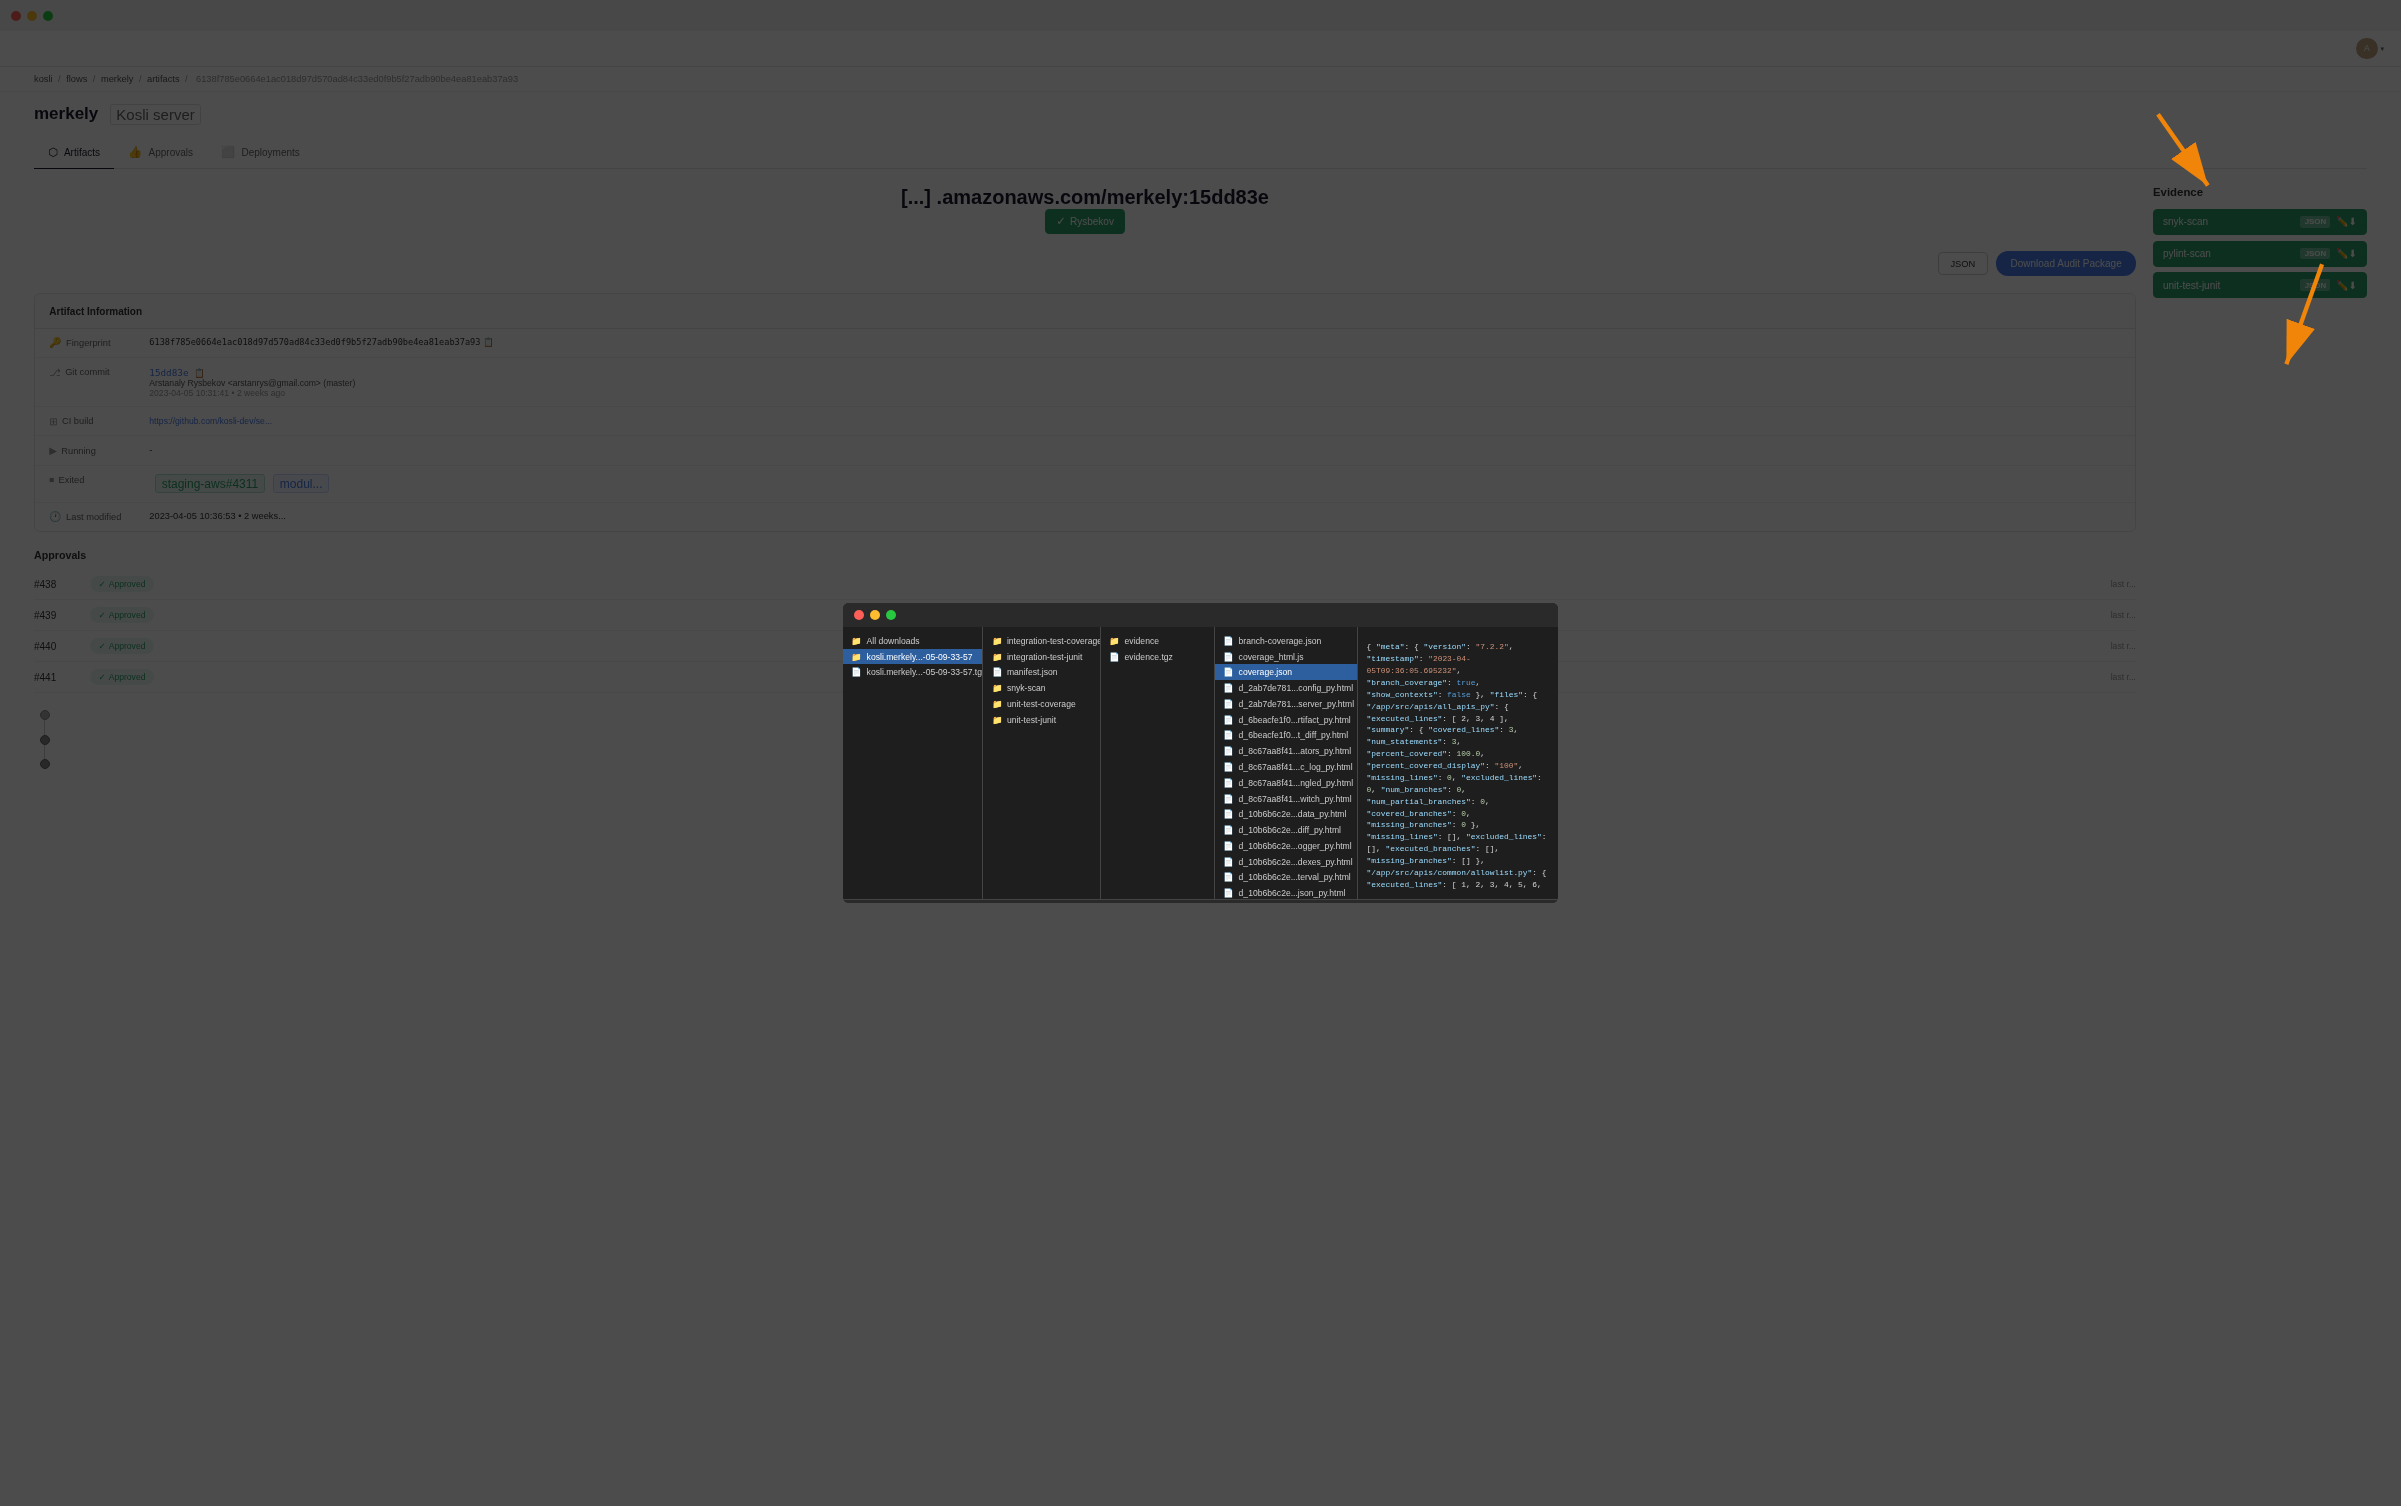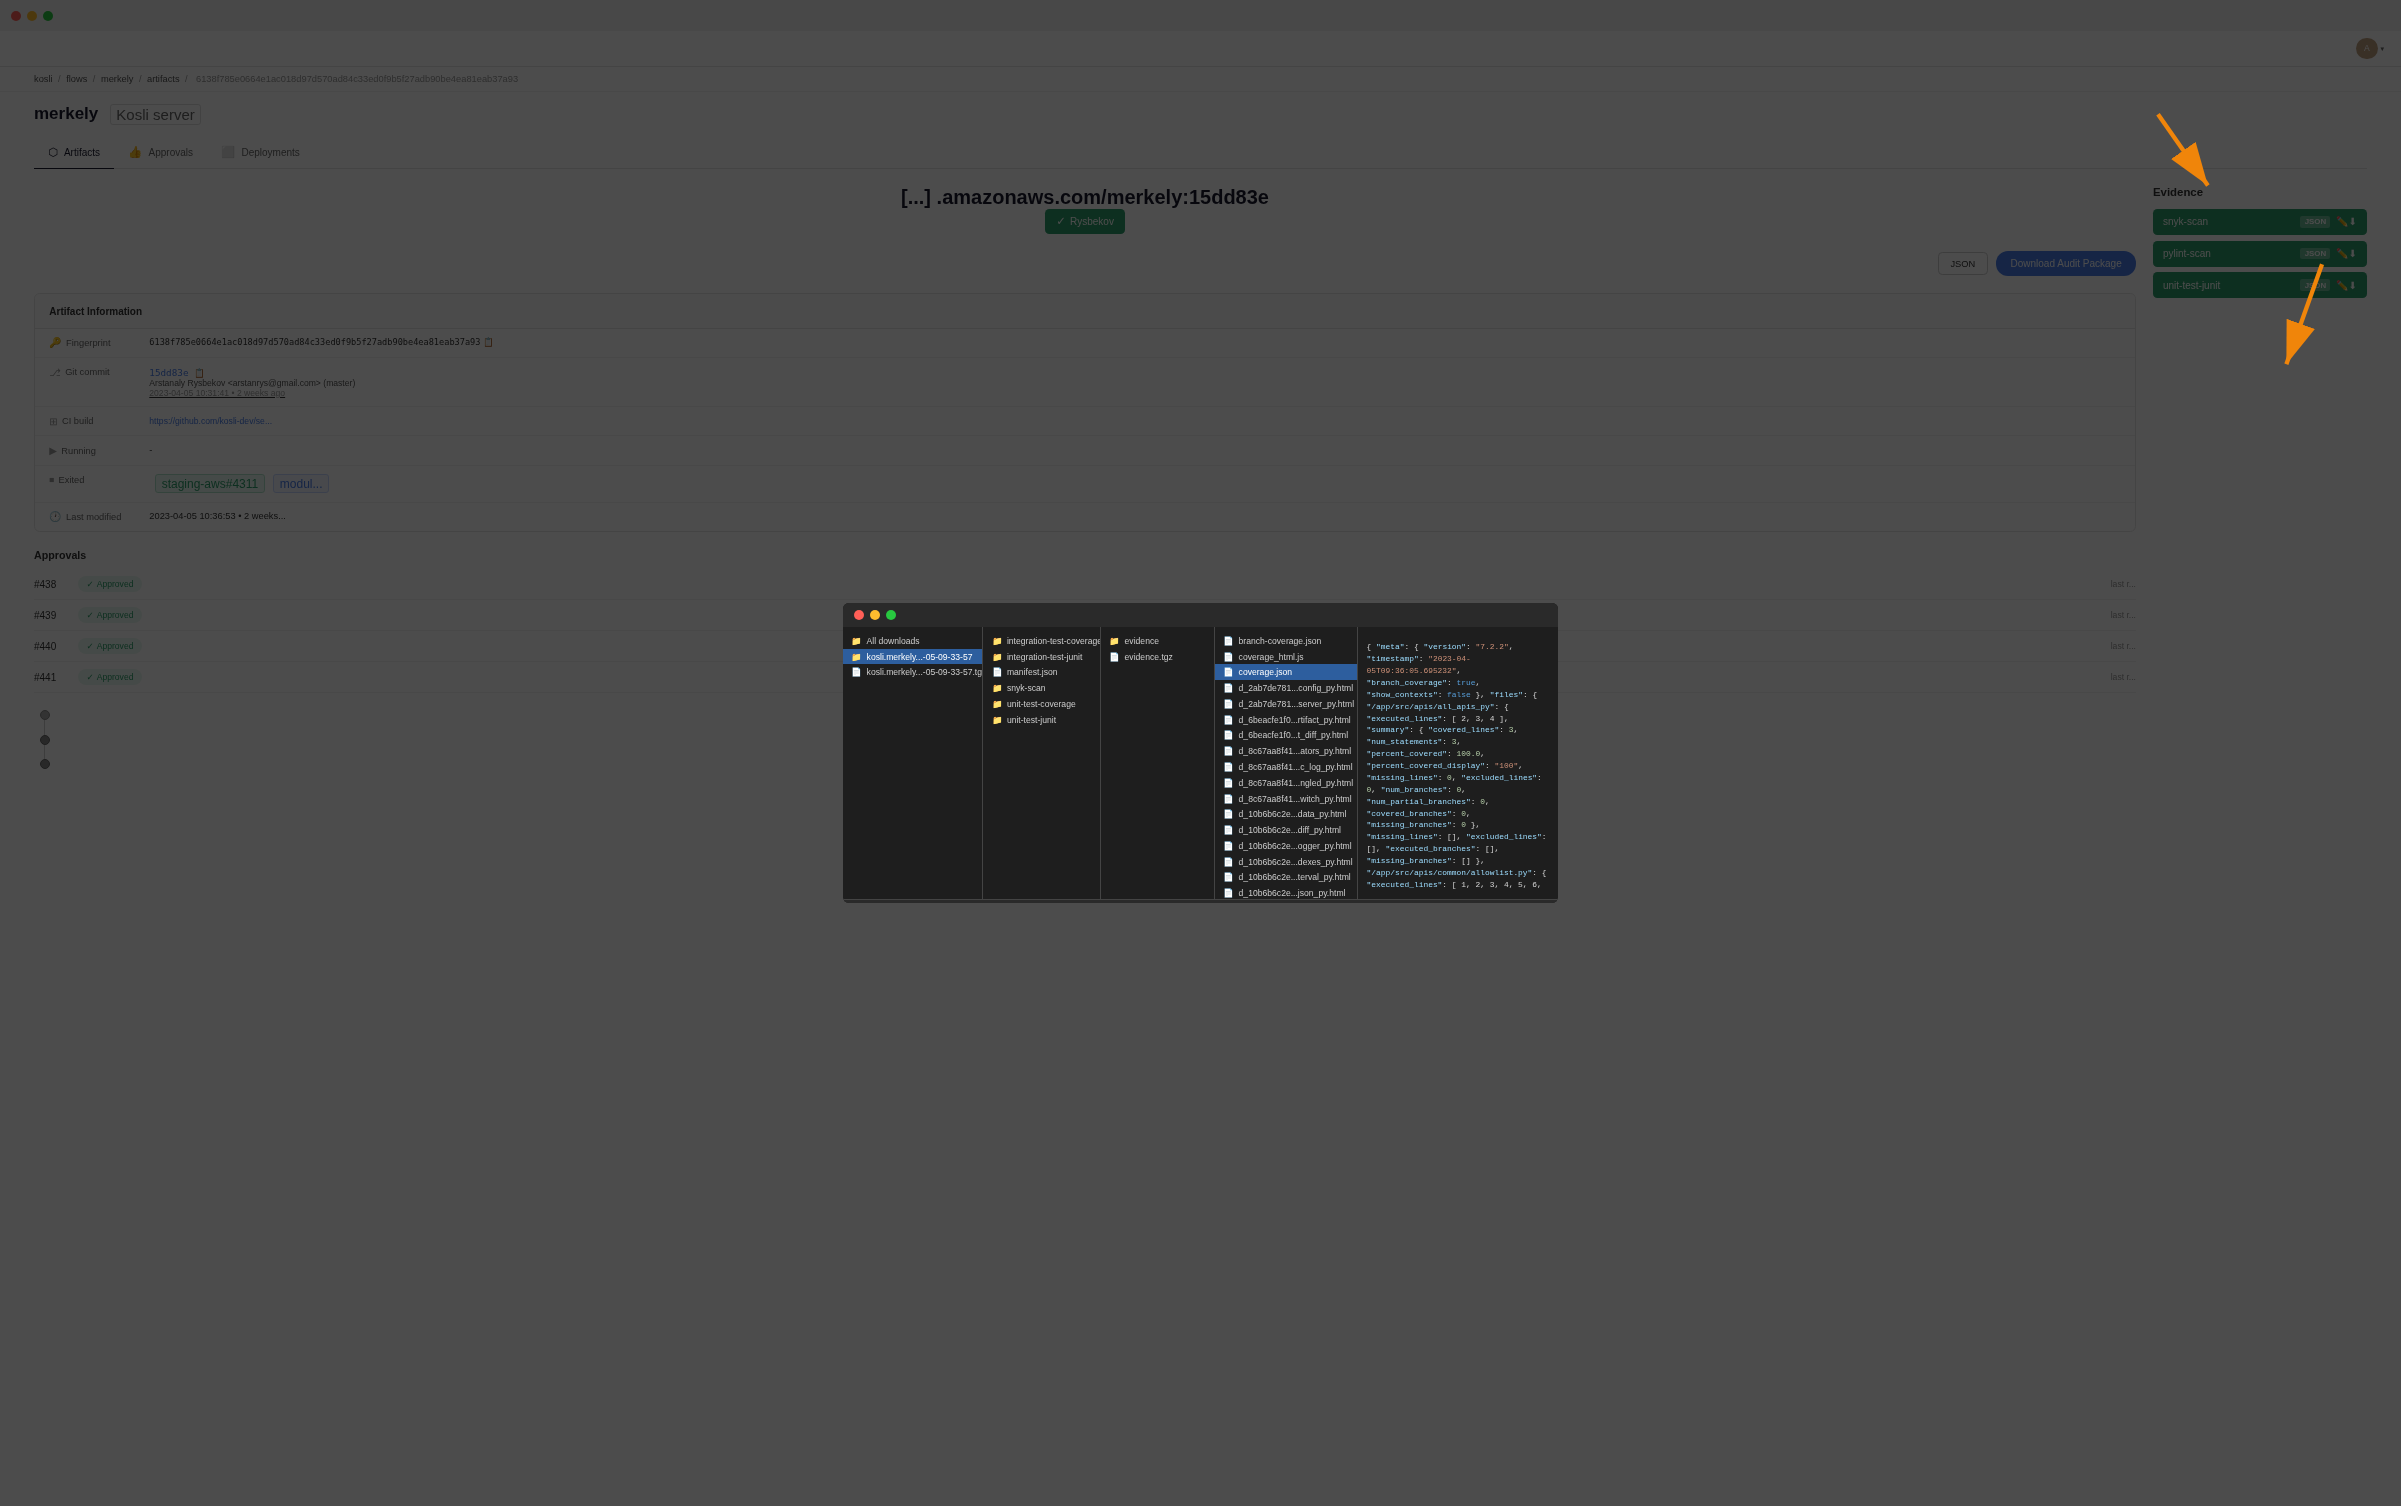--- a/index.html
+++ b/index.html
@@ -63,21 +63,21 @@
     .info-value .commit-msg { color: #666; font-size: 8.6px; margin-top: 1.4px; }
     .info-value .commit-author { font-size: 8.6px; color: #555; }
     .info-value a { color: #4a7de8; text-decoration: none; }
 
     .tag-badge { display: inline-block; background: #f0f4ff; color: #4a7de8; border: 0.7px solid #c5d5ff; padding: 1.4px 5.7px; border-radius: 2.9px; font-size: 12px; margin-left: 5.7px; }
     .tag-badge.green { background: #e8f8f0; color: #2d9e6b; border-color: #b0e0c8; }
 
     
     .approvals-section { margin-top: 5.7px; }
     .approvals-title { font-size: 10.7px; font-weight: 600; margin-bottom: 8.6px; }
-    .approval-row { display: flex; align-items: center; gap: 8px; padding: 7.1px 0; border-bottom: 0.7px solid #f0f0f0; }
+    .approval-row { display: flex; align-items: center; gap: 20px; padding: 7.1px 0; border-bottom: 0.7px solid #f0f0f0; }
     .approval-id { font-weight: 500; color: #333; min-width: 36px; }
     .approval-badge { display: flex; align-items: center; gap: 2.9px; background: #e8f8f0; color: #2d9e6b; padding: 2.9px 8.6px; border-radius: 8.6px; font-size: 8.6px; font-weight: 500; }
     .approval-time { color: #999; font-size: 8.6px; margin-left: auto; }
 
     
     .right-panel { width: 214px; min-width: 214px; }
     .evidence-title { font-size: 11.4px; font-weight: 600; margin-bottom: 11.4px; }
     .evidence-item { display: flex; align-items: center; background: #2d9e6b; color: #fff; padding: 7.1px 10px; border-radius: 4.3px; margin-bottom: 5.7px; }
     .evidence-name { flex: 1; font-size: 10px; font-weight: 500; }
     .evidence-json-badge { background: rgba(255,255,255,0.3); padding: 1.4px 4.3px; border-radius: 2.1px; font-size: 7.9px; font-weight: 600; }
@@ -201,21 +201,21 @@
         <div class="info-label">
           <span class="info-label-icon">⎇</span>
           <span>Git commit</span>
         </div>
         <div class="info-value">
           <div>
             <a href="#" class="commit-id" style="color:#4a7de8;font-family:monospace;">15dd83e</a>
             <span class="copy-icon" style="margin-left:2.9px;">📋</span>
           </div>
           <div class="commit-author">Arstanaly Rysbekov &lt;arstanrys@gmail.com&gt; (master)</div>
-          <div style="display:flex;align-items:center;gap:5.7px;text-decoration:underline;">
+          <div style="display:flex;align-items:center;gap:5.7px;">
             <span style="color:#999;font-size:8.6px;">2023-04-05 10:31:41 • 2 weeks ago</span>
           </div>
         </div>
       </div>
 
       <div class="info-row">
         <div class="info-label">
           <span class="info-label-icon">⊞</span>
           <span>CI build</span>
         </div>

